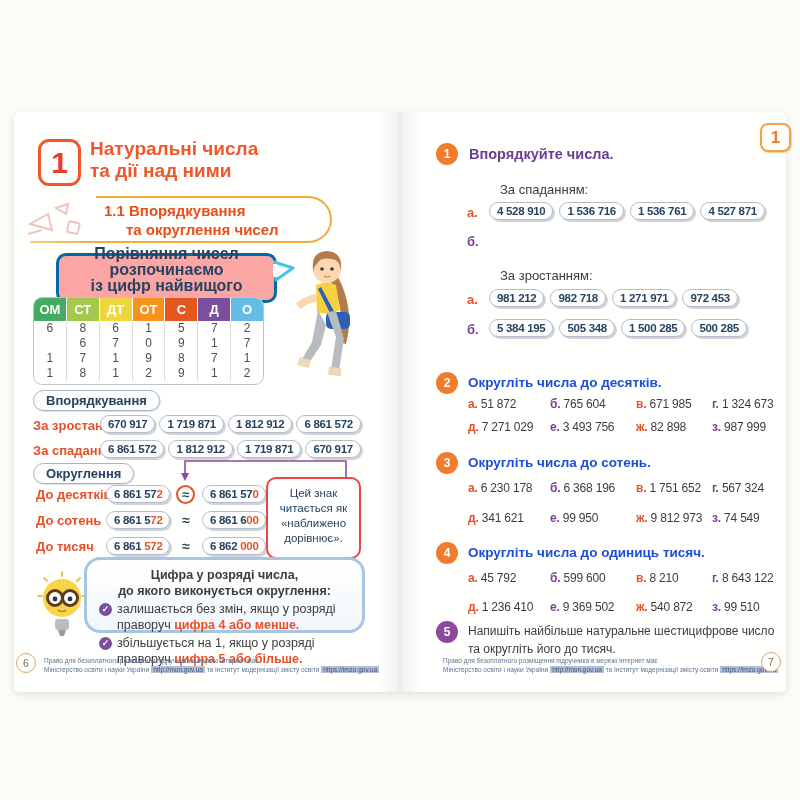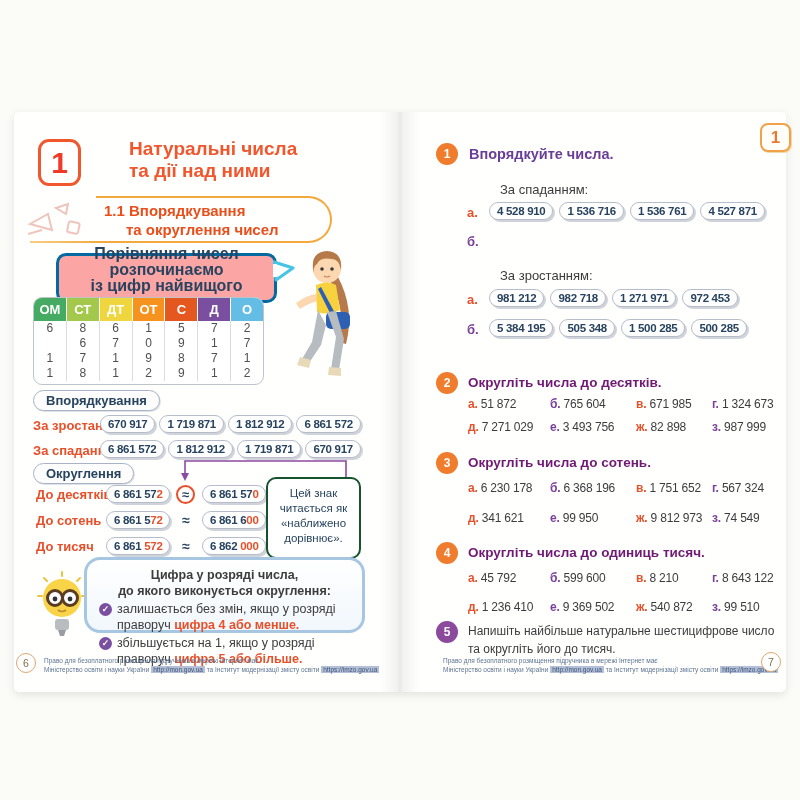--- a/index.html
+++ b/index.html
@@ -10,21 +10,21 @@
 
   
   .book { position:absolute; left:14px; top:112px; width:772px; height:580px;
           background:#fffffe; border-radius:5px; box-shadow:0 3px 10px rgba(0,0,0,.10); }
   .spine { position:absolute; left:50%; top:0; width:40px; height:100%; transform:translateX(-50%);
            background:linear-gradient(90deg, rgba(0,0,0,0) 0%, rgba(0,0,0,.05) 42%, rgba(0,0,0,.09) 50%, rgba(0,0,0,.05) 58%, rgba(0,0,0,0) 100%); }
 
   
   .ch-box { left:38px; top:139px; width:43px; height:47px; border:3px solid #f1562c; border-radius:11px;
             background:#fff; color:#ee3a26; font-size:30px; font-weight:bold; text-align:center; line-height:42px; }
-  .ch-title { left:90px; top:138px; color:#f1562c; font-size:19px; font-weight:bold; line-height:22px;margin-left:39px; }
+  .ch-title { left:90px; top:138px; color:#f1562c; font-size:19px; font-weight:bold; line-height:22px; }
   .sec-outline { left:96px; top:196px; width:236px; height:47px; border:2px solid #f4a93e; border-left:none;
                  border-radius:0 26px 26px 0; }
   .sec-underline { left:30px; top:241px; width:68px; height:2px;
                    background:linear-gradient(90deg,#f8cd86,#f4a93e); }
   .sec-title { left:104px; top:201px; color:#e94e1b; font-size:15px; font-weight:bold; line-height:19px; }
   .sec-title .l2 { padding-left:22px; }
 
   .bubble { left:56px; top:253px; width:221px; height:50px; border:3px solid #0369a1; border-radius:10px;
             background:#fca5a5; display:flex; flex-direction:column; justify-content:center; text-align:center;
             color:#27435f; font-size:16px; font-weight:600; line-height:16px; }
@@ -44,21 +44,21 @@
              color:#27435f; font-size:13px; font-weight:600; box-shadow:1px 1px 0 rgba(150,160,175,.3); }
   .redlbl { color:#e8502a; font-size:13px; font-weight:bold; }
   .pillrow { display:flex; gap:4px; }
   .npill { display:inline-block; padding:2px 7px; border:1px solid #b6bcca; border-radius:10px; background:#fff;
            box-shadow:2px 2px 0 rgba(150,160,175,.45); color:#27435f; font-size:11.5px; font-weight:bold;
            white-space:nowrap; letter-spacing:-0.3px; }
   .hlred { color:#e8502a; }
   .approx { color:#27435f; font-size:14px; font-weight:bold; text-align:center; }
   .approx-circ { width:19px; height:19px; border:2px solid #e8502a; border-radius:50%; line-height:15px; font-size:13px; }
 
-  .note-box { left:266px; top:477px; width:95px; height:82px; border:2px solid #14532d; border-radius:10px;
+  .note-box { left:266px; top:477px; width:95px; height:82px; border:2px solid #ef4444; border-radius:10px;
               background:#fff; color:#27435f; font-size:11.5px; line-height:15px; text-align:center; padding-top:7px; }
 
   .tip-box { left:84px; top:557px; width:281px; height:76px; border:3px solid #a6c6e2; border-radius:16px;
              background:linear-gradient(#ffffff,#f1f7fc); padding:7px 10px 0 10px; color:#3c3c3c; font-size:12.5px; line-height:16px; }
   .tip-title { text-align:center; font-weight:600; }
   .tip-bullet { display:flex; margin-top:2px; }
   .chk { flex:none; width:13px; height:13px; margin:2px 5px 0 2px; background:#7a4f9f; border-radius:50%;
          color:#fff; font-size:9px; line-height:13px; text-align:center; font-weight:bold; }
   .rb { color:#e8502a; font-weight:bold; }
 
@@ -67,21 +67,21 @@
   .foot { font-size:6.5px; color:#5e7493; line-height:9px; width:340px; }
   .hl { background:#b3c0d8; color:#3f5578; padding:0 2px; }
 
   
   .tab1 { left:760px; top:123px; width:31px; height:29px; border:2px solid #f0a24a; border-radius:8px;
           background:#fffef8; color:#e87a36; font-size:17px; font-weight:bold; text-align:center; line-height:25px;
           box-shadow:1px 1px 0 #f2d7ac; }
   .exn { width:22px; height:22px; border-radius:50%; color:#fff; font-size:12px; font-weight:bold;
          text-align:center; line-height:22px; }
   .ex-title-purple { color:#6a3d97; font-size:14.5px; font-weight:bold; }
-  .ex-title { color:#701a75; font-size:13.5px; font-weight:600; }
+  .ex-title { color:#1d4ed8; font-size:13.5px; font-weight:600; }
   .plainlbl { color:#3c3c3c; font-size:13px;margin-left:32px; }
   .lr { color:#e8502a; font-weight:bold; font-style:normal; }
   .lp { color:#7a3f98; font-weight:bold; font-style:normal; }
   .itemrow { display:grid; grid-template-columns:82px 86px 76px 84px; width:328px; font-size:12px; color:#3c3c3c;
              font-weight:500; white-space:nowrap; letter-spacing:-0.2px; }
   .ex5text { width:312px; color:#3c3c3c; font-size:12px; line-height:18px; }
 </style>
 </head>
 <body>
 

